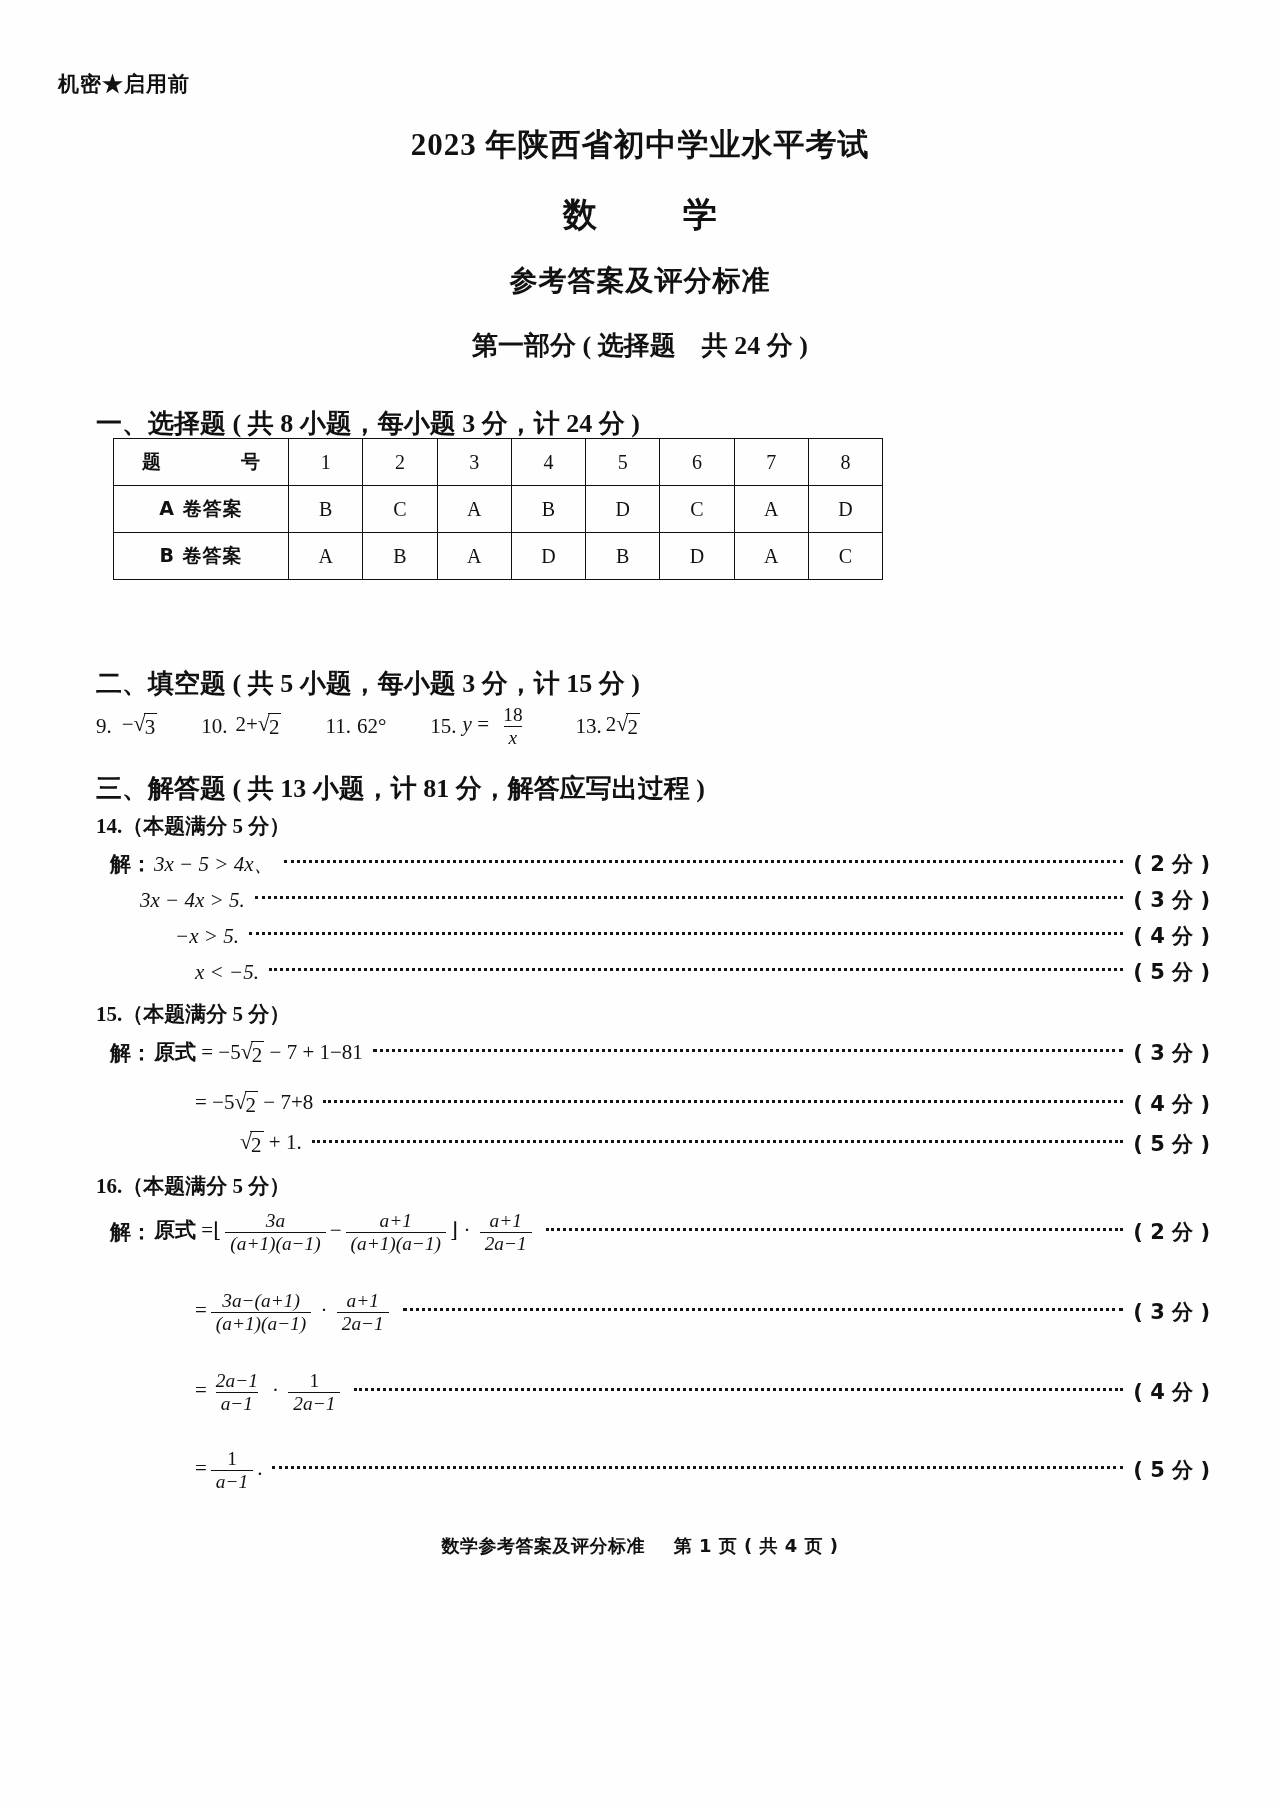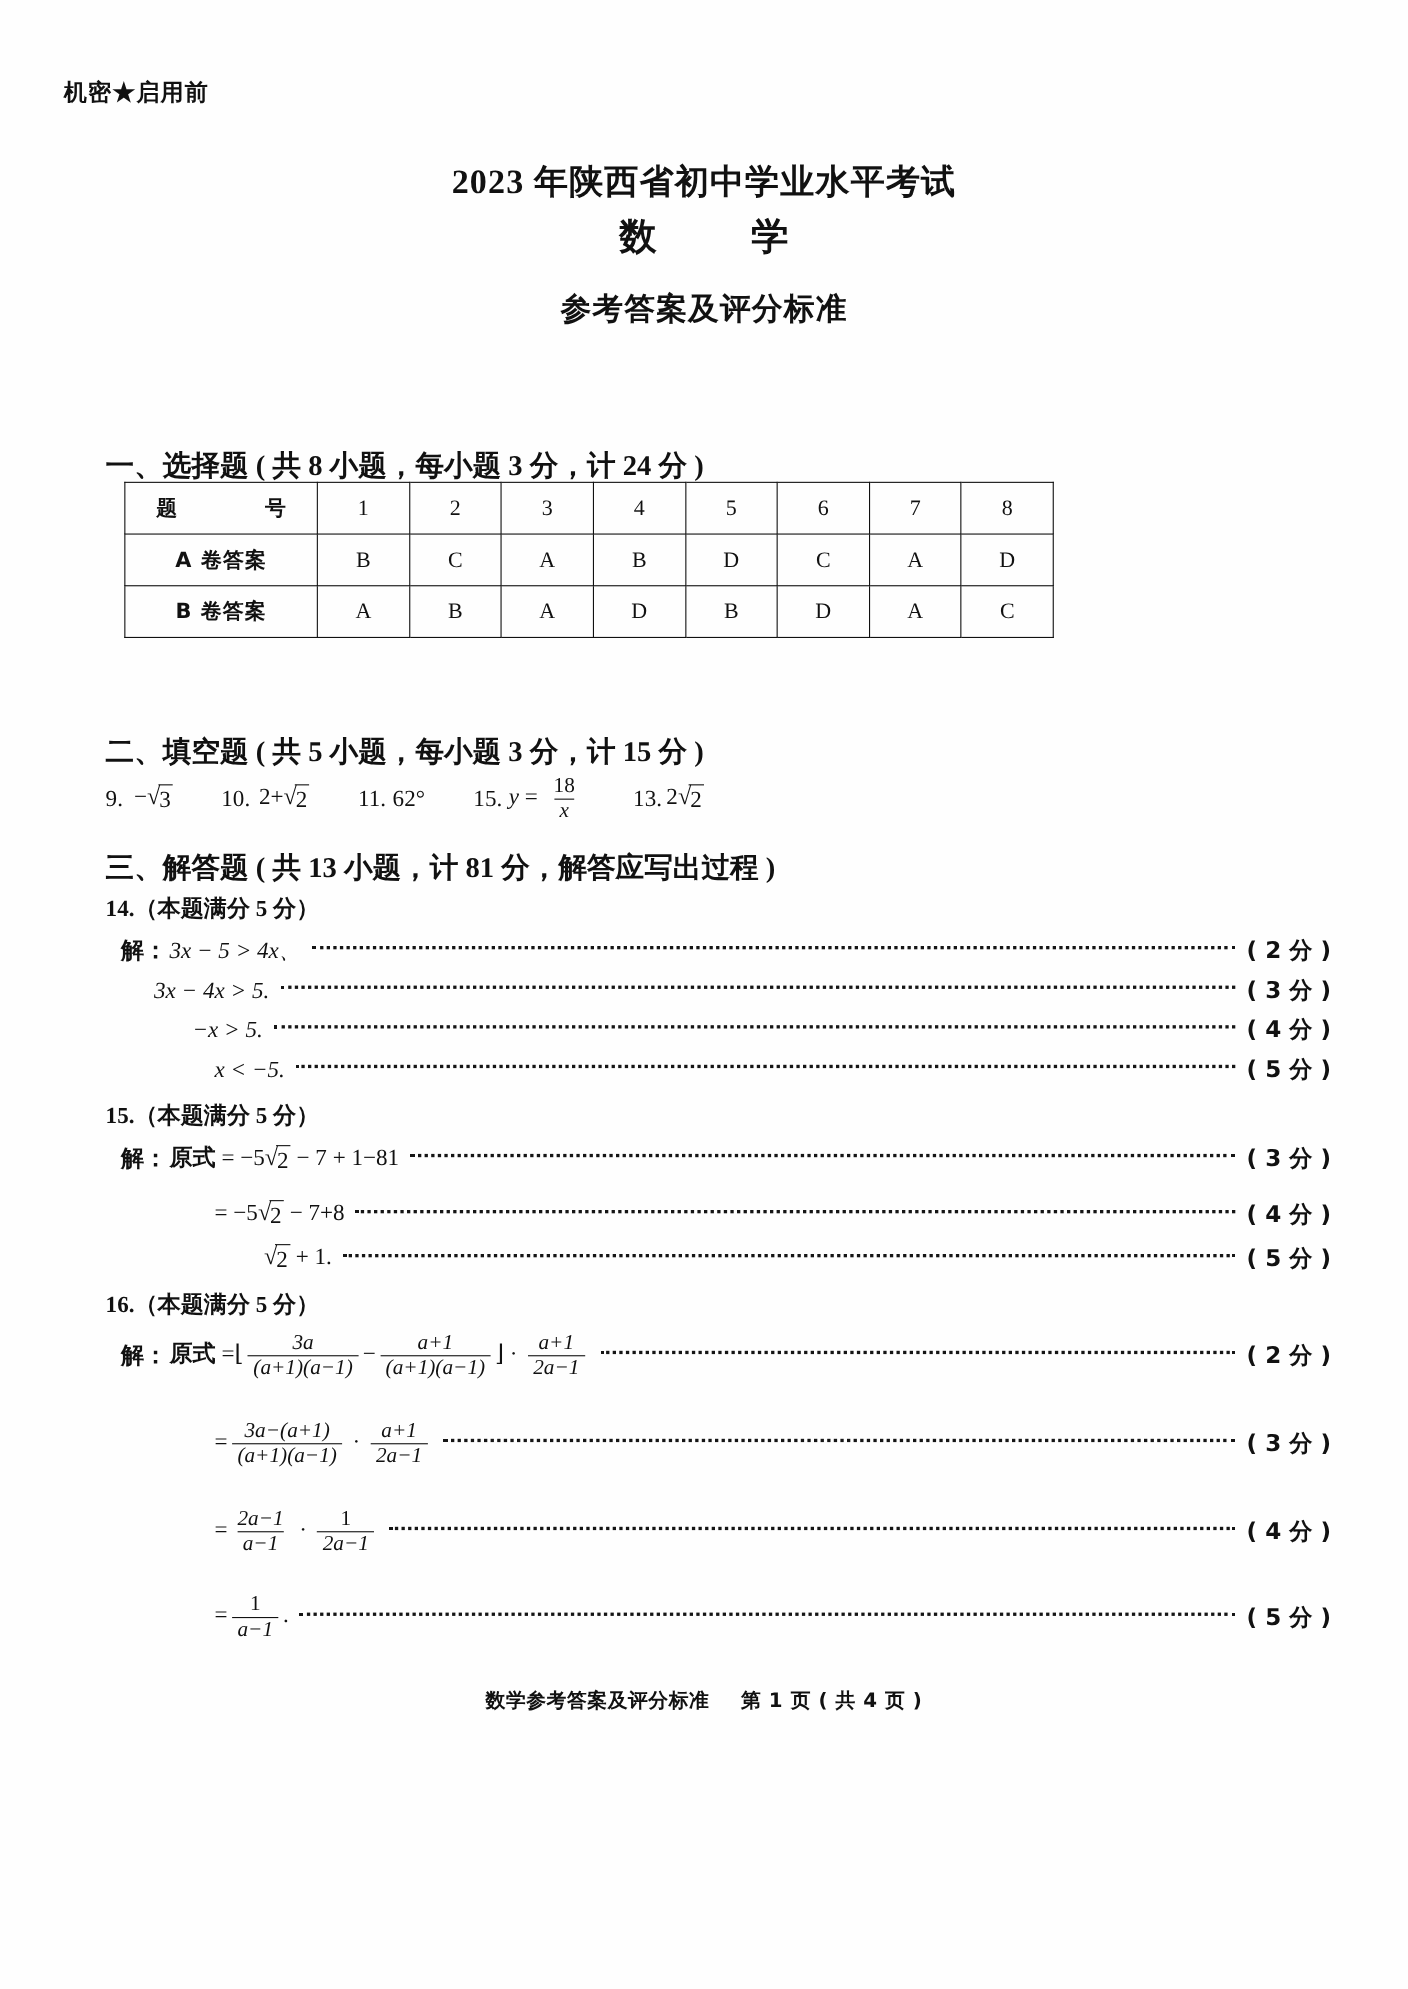--- a/index.html
+++ b/index.html
@@ -27,21 +27,21 @@
 
   
   .secret {
     position: absolute;
     left: 58px; top: 70px;
     font-size: 21px;
     letter-spacing: 1px;
   }
   .title-main {
     position: absolute;
-    left: 0; right: 0; top: 144px;
+    left: 0; right: 0; top: 124px;
     text-align: center;
     font-size: 31px;
     letter-spacing: 1px;
   }
   .title-subject {
     position: absolute;
     left: 0; right: 0; top: 192px;
     text-align: center;
     font-size: 34px;
     letter-spacing: 26px;
@@ -75,21 +75,21 @@
   }
   .sec-1 { top: 406px; }
   .sec-2 { top: 666px; }
   .sec-3 { top: 771px; }
 
   
   .ans-table {
     position: absolute;
     left: 113px;
     top: 438px;
-    width: 845px;
+    width: 770px;
     border-collapse: collapse;
     table-layout: fixed;
   }
   .ans-table td {
     border: 1.6px solid #101010;
     height: 44px;
     text-align: center;
     vertical-align: middle;
     font-size: 20px;
     font-family: "Liberation Serif", serif;
@@ -194,20 +194,21 @@
 <body>
 
 <div class="page">
 
   <div class="secret cn">机密★启用前</div>
 
   <div class="title-main cn">2023 年陕西省初中学业水平考试</div>
   <div class="title-subject cn">数　学</div>
   <div class="title-std cn">参考答案及评分标准</div>
 
+  <div class="part-head-1 cn">第一部分 ( 选择题　共 24 分 )</div>
 
   <div class="sec-label sec-1 cn">一、选择题 ( 共 8 小题，每小题 3 分，计 24 分 )</div>
 
   <table class="ans-table">
     <tbody>
       <tr>
         <td class="rowhead spread">题　　号</td>
         <td>1</td>
         <td>2</td>
         <td>3</td>

